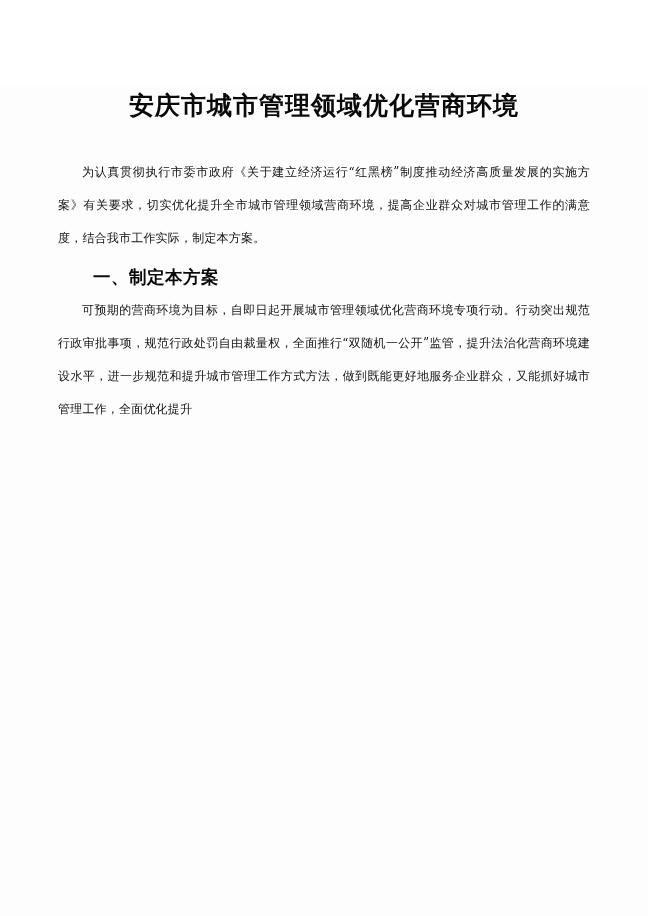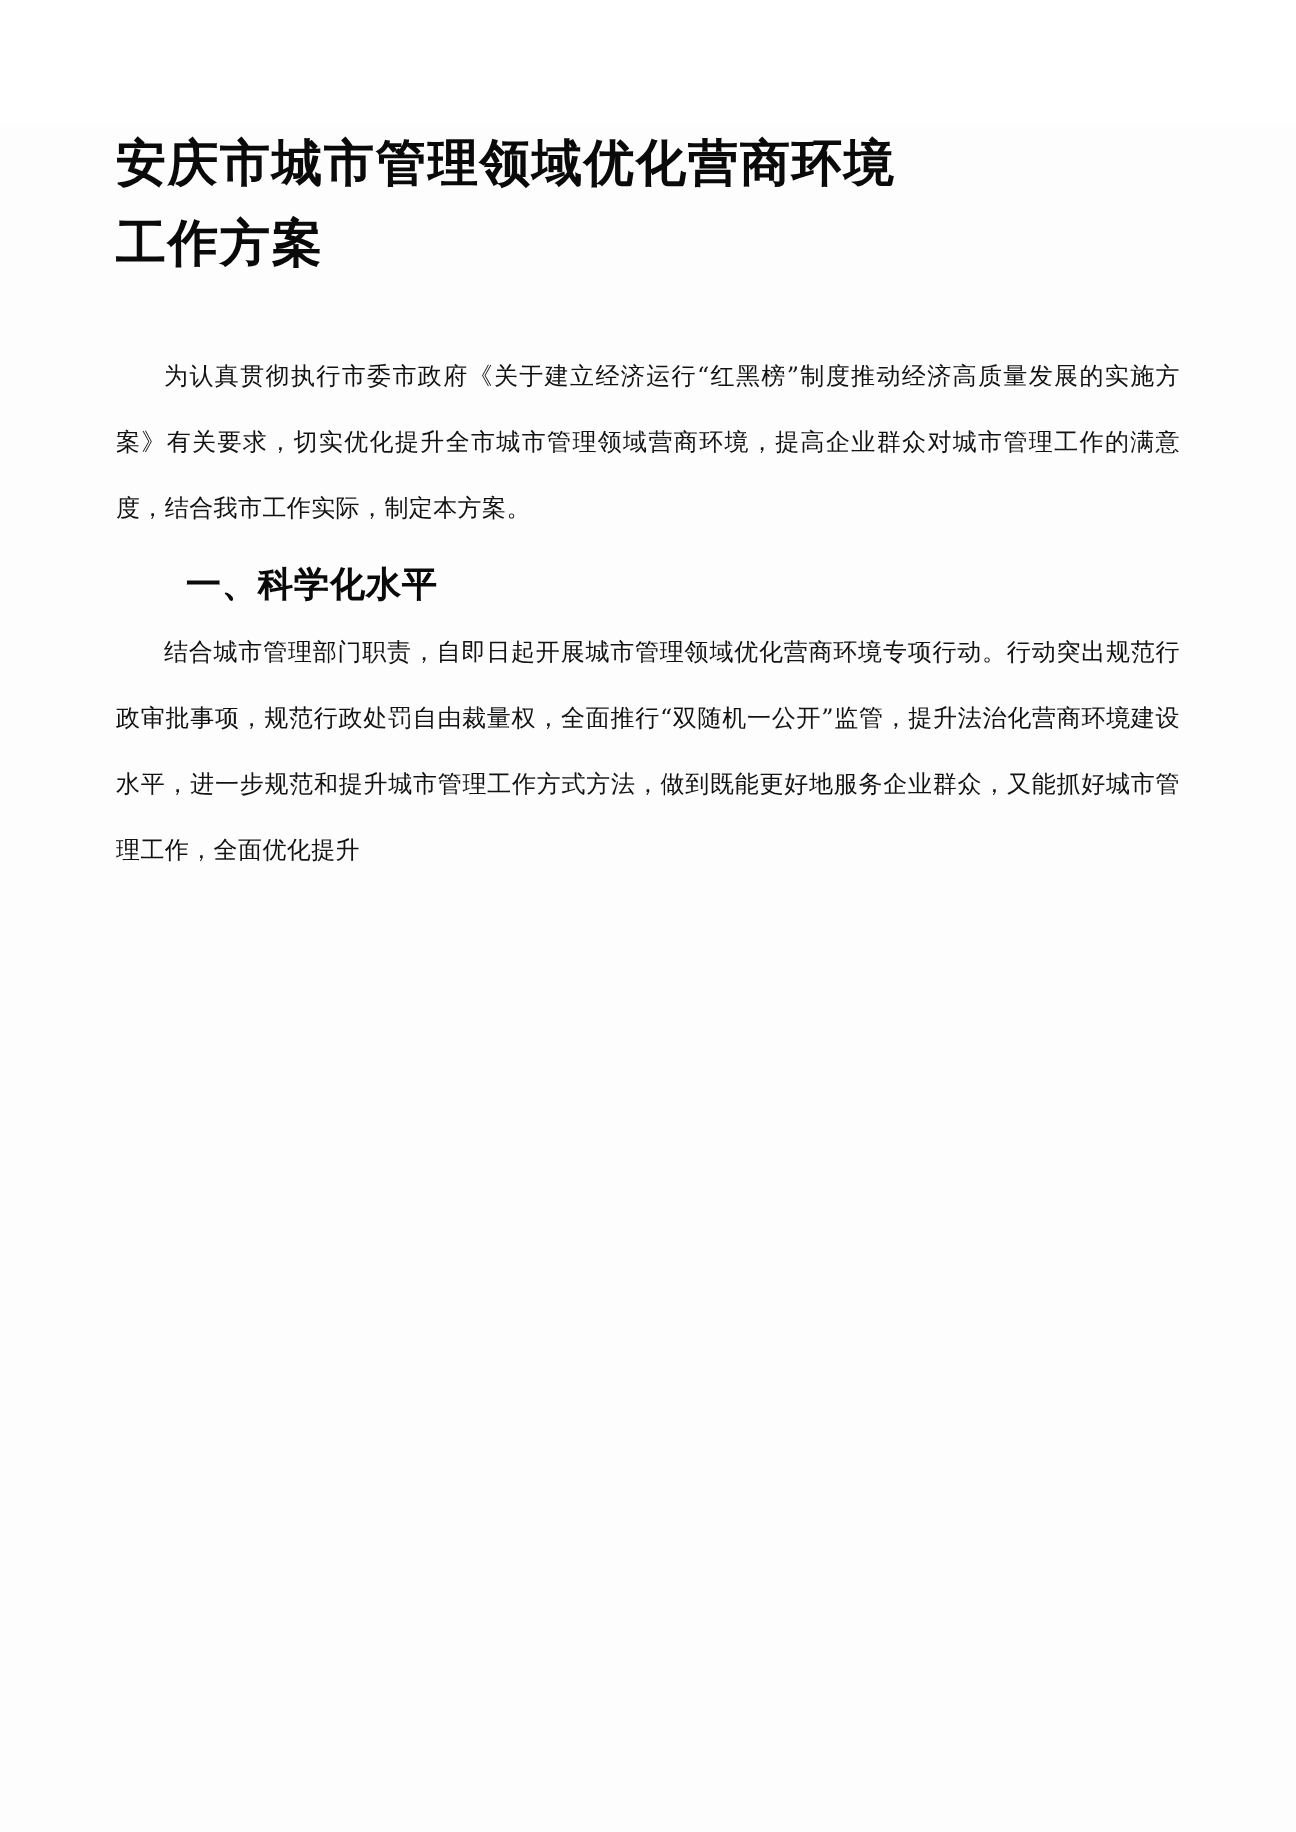--- a/index.html
+++ b/index.html
@@ -16,21 +16,22 @@
   }
   .page {
     position: relative;
     width: 648px;
     height: 916px;
     background: #fdfdfd;
     box-sizing: border-box;
     padding: 0 58px;
   }
   .title-block {
-    margin-top: 62px;
+    margin-top: 86px;
+    text-align: center;
   }
   .doc-title-line {
     font-family: "DejaVu Serif", serif;
     font-weight: bold;
     font-size: 25px;
     letter-spacing: 1px;
     line-height: 40px;
     color: #0a0a0a;
   }
   .body-block {
@@ -56,22 +57,21 @@
     letter-spacing: 0.5px;
   }
 </style>
 </head>
 <body>
 
 <div class="page">
 
   <div class="title-block">
     <div class="doc-title-line">安庆市城市管理领域优化营商环境</div>
-    <div class="doc-title-line">工作方案</div>
   </div>
 
   <div class="body-block">
     <p class="para">为认真贯彻执行市委市政府《关于建立经济运行“红黑榜”制度推动经济高质量发展的实施方案》有关要求，切实优化提升全市城市管理领域营商环境，提高企业群众对城市管理工作的满意度，结合我市工作实际，制定本方案。</p>
-    <p class="heading">一、科学化水平</p>
-    <p class="para">结合城市管理部门职责，自即日起开展城市管理领域优化营商环境专项行动。行动突出规范行政审批事项，规范行政处罚自由裁量权，全面推行“双随机一公开”监管，提升法治化营商环境建设水平，进一步规范和提升城市管理工作方式方法，做到既能更好地服务企业群众，又能抓好城市管理工作，全面优化提升</p>
+    <p class="heading">一、制定本方案</p>
+    <p class="para">可预期的营商环境为目标，自即日起开展城市管理领域优化营商环境专项行动。行动突出规范行政审批事项，规范行政处罚自由裁量权，全面推行“双随机一公开”监管，提升法治化营商环境建设水平，进一步规范和提升城市管理工作方式方法，做到既能更好地服务企业群众，又能抓好城市管理工作，全面优化提升</p>
   </div>
 
 </div>
 
 </body></html>

